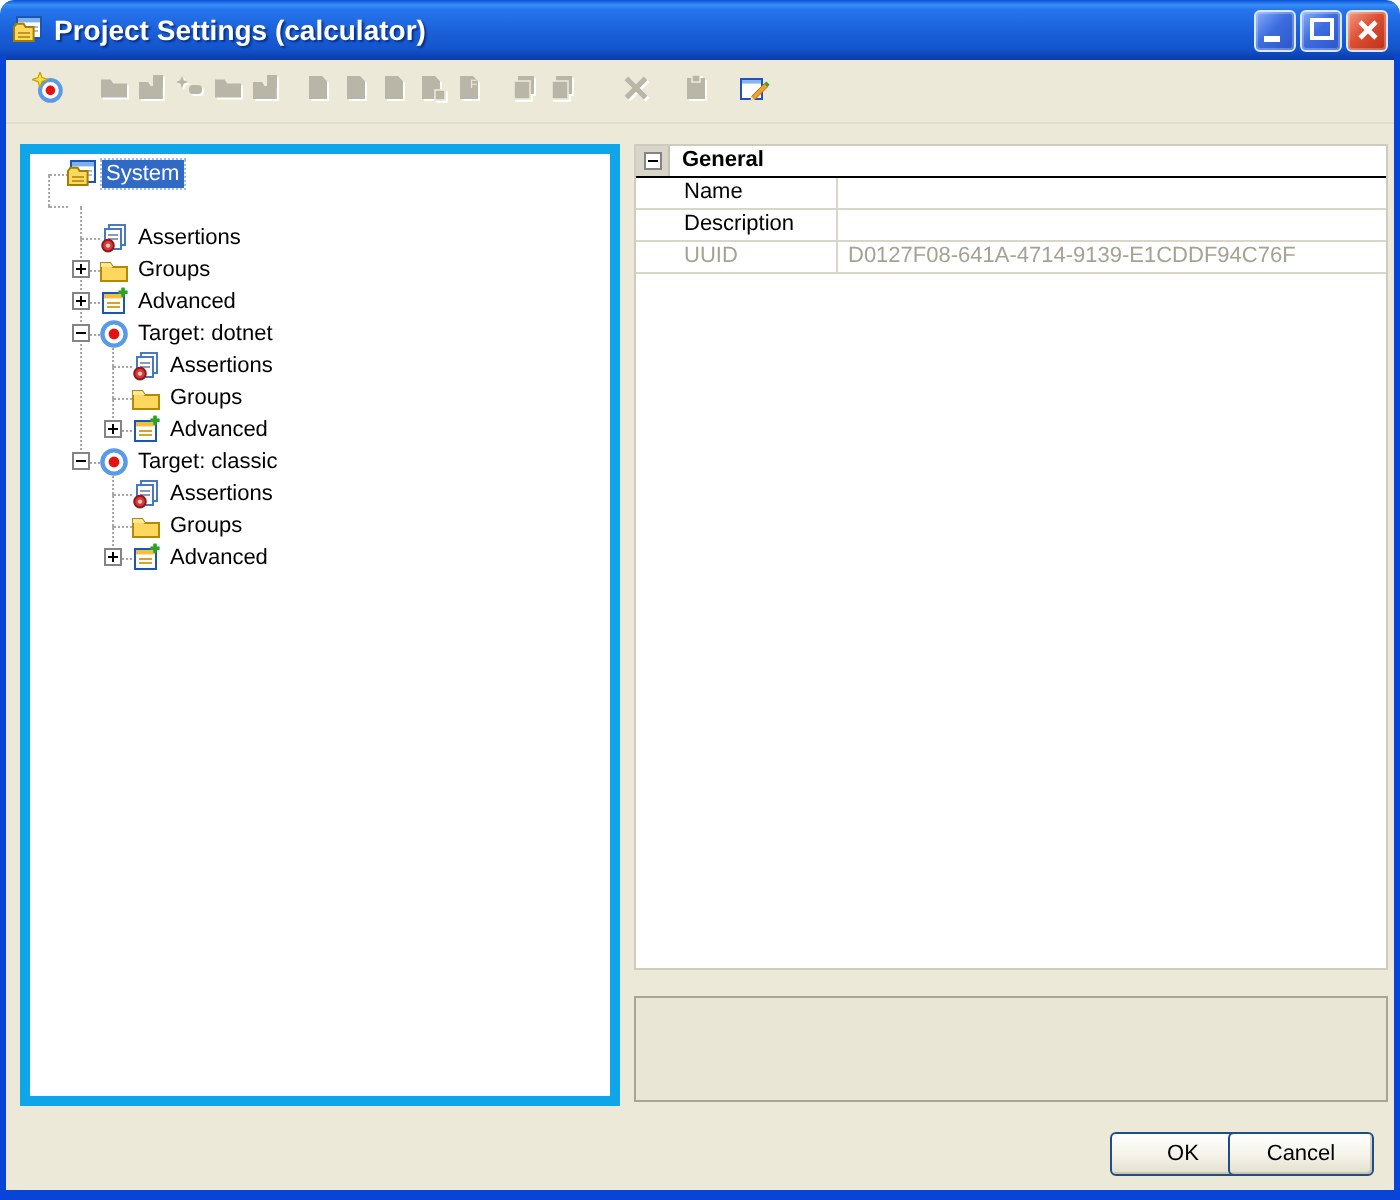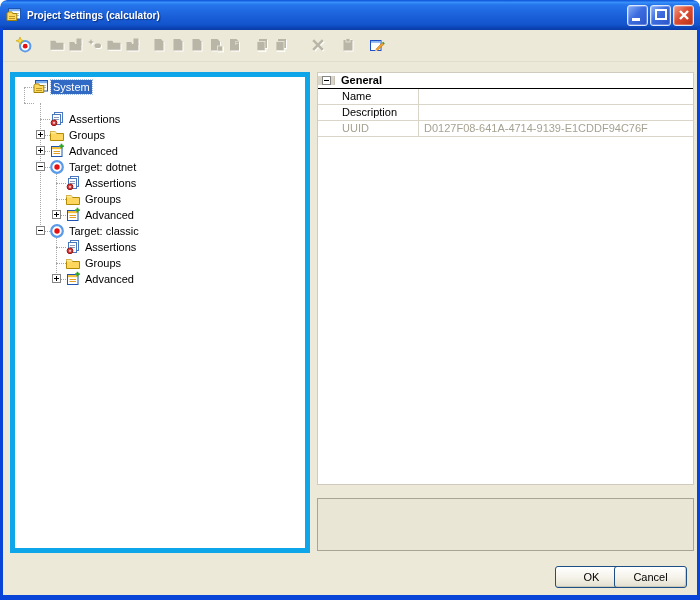--- a/index.html
+++ b/index.html
@@ -9,21 +9,21 @@
     font-family:"Liberation Sans",sans-serif;font-size:11px;color:#000;
     border-radius:7px 7px 0 0;overflow:hidden;
   }
   
   .titlebar{
     position:absolute;left:0;top:0;right:0;height:30px;
     background:linear-gradient(to bottom,#0B50D8 0%,#3890F8 8%,#2575EC 16%,#1A5FD8 55%,#1254CC 82%,#0C42B4 94%,#0A3CA6 100%);
     border-radius:7px 7px 0 0;display:flex;align-items:center;padding:0 6px;
   }
   .title-icon{width:16px;height:16px;margin-right:5px;display:inline-block;}
-  .title-text{color:#fff;font-size:10px;font-weight:bold;text-shadow:1px 1px 1px #0A3080;flex:1;white-space:nowrap;}
+  .title-text{color:#fff;font-size:14px;font-weight:bold;text-shadow:1px 1px 1px #0A3080;flex:1;white-space:nowrap;}
   .wbtns{display:flex;gap:2px;}
   .wbtn{width:21px;height:21px;border-radius:3px;border:1px solid #DCE8FC;display:flex;align-items:center;justify-content:center;
     background:linear-gradient(135deg,#87AEF8 0%,#3D6DE0 45%,#2B55C8 100%);box-shadow:inset 0 0 0 1px rgba(255,255,255,.25);}
   .wbtn.close{background:linear-gradient(135deg,#F29B84 0%,#DD4F33 45%,#BB3018 100%);}
   .b-left,.b-right{position:absolute;top:28px;bottom:0;width:3px;background:#0844D8;}
   .b-left{left:0;}.b-right{right:0;}
   .b-bottom{position:absolute;left:0;right:0;bottom:0;height:5px;background:#0844D8;}
   
   .toolbar{
     position:absolute;left:3px;right:3px;top:30px;height:32px;
@@ -52,21 +52,21 @@
   .exp::before{content:"";position:absolute;left:1px;right:1px;top:3px;height:1px;background:#000;}
   .exp.plus::after{content:"";position:absolute;top:1px;bottom:1px;left:3px;width:1px;background:#000;}
   .exp.inline{position:relative;top:0;display:inline-block;flex:none;}
   .dot-h{position:absolute;width:10px;height:1px;border-top:1px dotted #A8A8A8;z-index:0;}
   .dot-v{position:absolute;width:1px;border-left:1px dotted #A8A8A8;z-index:0;}
   
   .grid-panel{
     position:absolute;left:317px;top:72px;width:377px;height:413px;
     background:#fff;border:1px solid #CFCBBF;
   }
-  .prop-header{display:flex;height:16px;background:#fff;border-bottom:1px solid #000;align-items:center;}
+  .prop-header{display:flex;height:16px;background:#fff;border-bottom:1px solid #000;}
   .prop-header .c1{width:17px;background:#D9D5C9;border-right:1px solid #C5C1B5;display:flex;align-items:center;justify-content:center;}
   .prop-header .hl{flex:1;font-weight:bold;line-height:15px;padding-left:6px;}
   .prop-row{display:flex;height:16px;background:#fff;border-bottom:1px solid #D9D5C9;align-items:flex-end;}
   .prop-row .c1{width:17px;border-right:1px solid #D9D5C9;}
   .prop-row .c2{width:84px;border-right:1px solid #D9D5C9;line-height:15px;padding-left:7px;white-space:nowrap;}
   .prop-row .c3{flex:1;line-height:15px;padding-left:5px;white-space:nowrap;overflow:hidden;}
   .prop-row.disabled .c2,.prop-row.disabled .c3{color:#A6A292;}
   
   .desc-panel{
     position:absolute;left:317px;top:498px;width:377px;height:53px;

